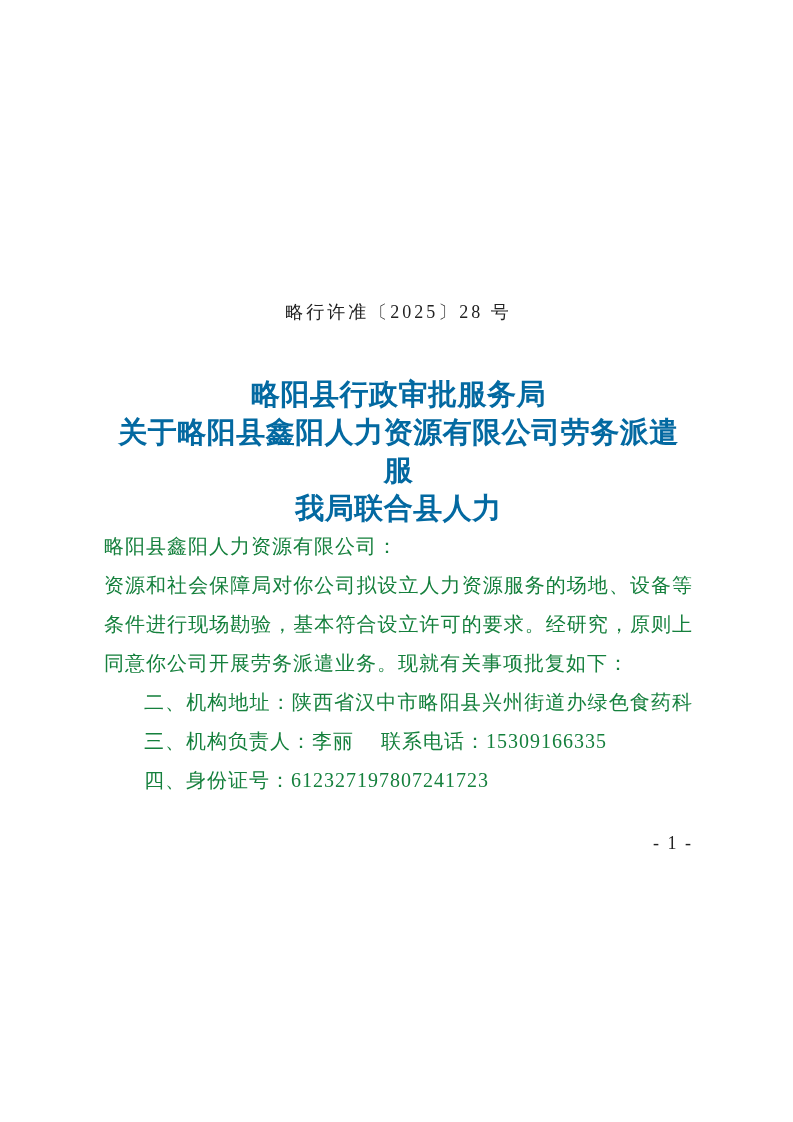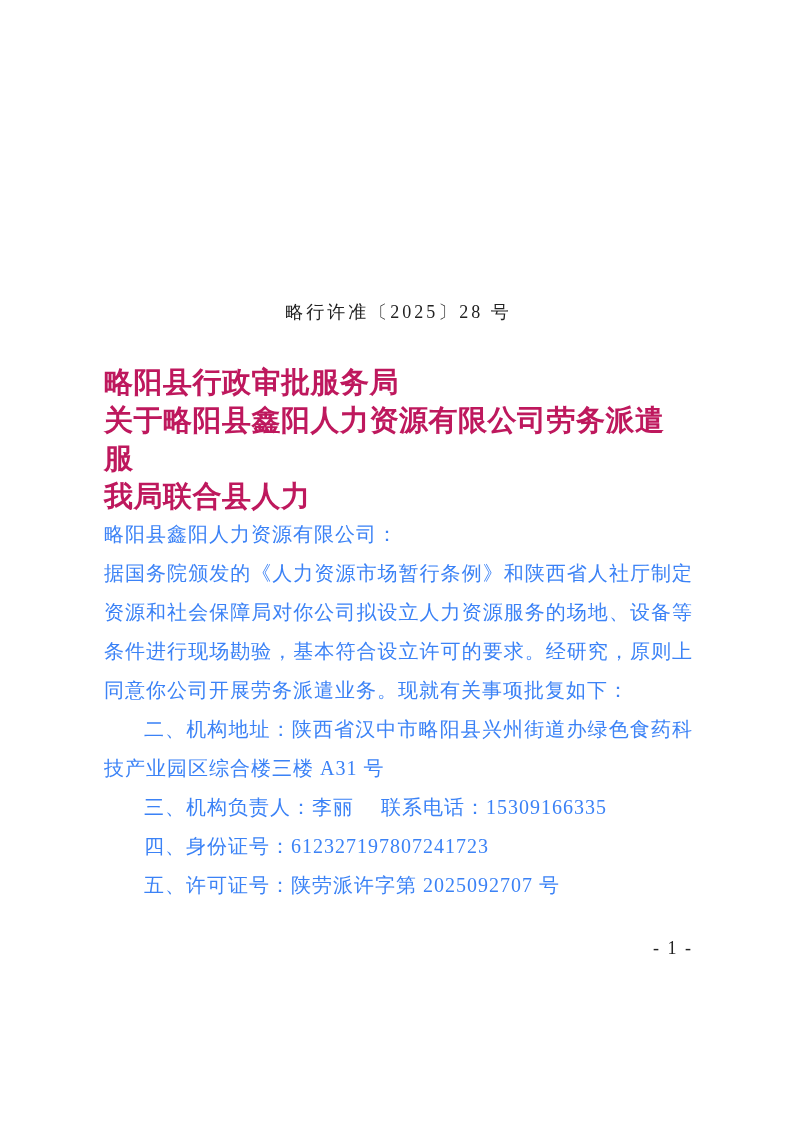--- a/index.html
+++ b/index.html
@@ -16,35 +16,35 @@
     overflow: hidden;
   }
   .doc-number {
     text-align: center;
     font-size: 18px;
     line-height: 22px;
     letter-spacing: 3px;
     color: #222222;
   }
   .title-block {
-    margin-top: 40px;
-    text-align: left;
+    margin-top: 52px;
+    text-align: center;
     font-weight: bold;
-    color: #be185d;
+    color: #0369a1;
   }
   .title-line {
     font-size: 29px;
     line-height: 38px;
     letter-spacing: 0.5px;
   }
   .body-block {
     margin-top: 0;
     font-size: 20px;
     line-height: 39px;
-    color: #3b82f6;
+    color: #15803d;
   }
   .line {
     letter-spacing: 1px;
     white-space: pre-wrap;
   }
   .indent { text-indent: 2em; }
   .fill {
     text-align: justify;
     text-align-last: justify;
   }
@@ -67,27 +67,24 @@
   <div class="title-block">
     <div class="title-line">略阳县行政审批服务局</div>
     <div class="title-line">关于略阳县鑫阳人力资源有限公司劳务派遣服</div>
     <div class="title-line">我局联合县人力</div>
   </div>
 
   <div class="body-block">
 
     <div class="line">略阳县鑫阳人力资源有限公司：</div>
 
-    <div class="line fill">据国务院颁发的《人力资源市场暂行条例》和陕西省人社厅制定</div>
     <div class="line fill">资源和社会保障局对你公司拟设立人力资源服务的场地、设备等</div>
     <div class="line fill">条件进行现场勘验，基本符合设立许可的要求。经研究，原则上</div>
     <div class="line">同意你公司开展劳务派遣业务。现就有关事项批复如下：</div>
 
     <div class="line indent fill">二、机构地址：陕西省汉中市略阳县兴州街道办绿色食药科</div>
-    <div class="line">技产业园区综合楼三楼 A31 号</div>
     <div class="line indent">三、机构负责人：李丽　 联系电话：15309166335</div>
     <div class="line indent">四、身份证号：612327197807241723</div>
-    <div class="line indent">五、许可证号：陕劳派许字第 2025092707 号</div>
   </div>
 
   <div class="page-number">- 1 -</div>
 
 </div>
 
 </body></html>

